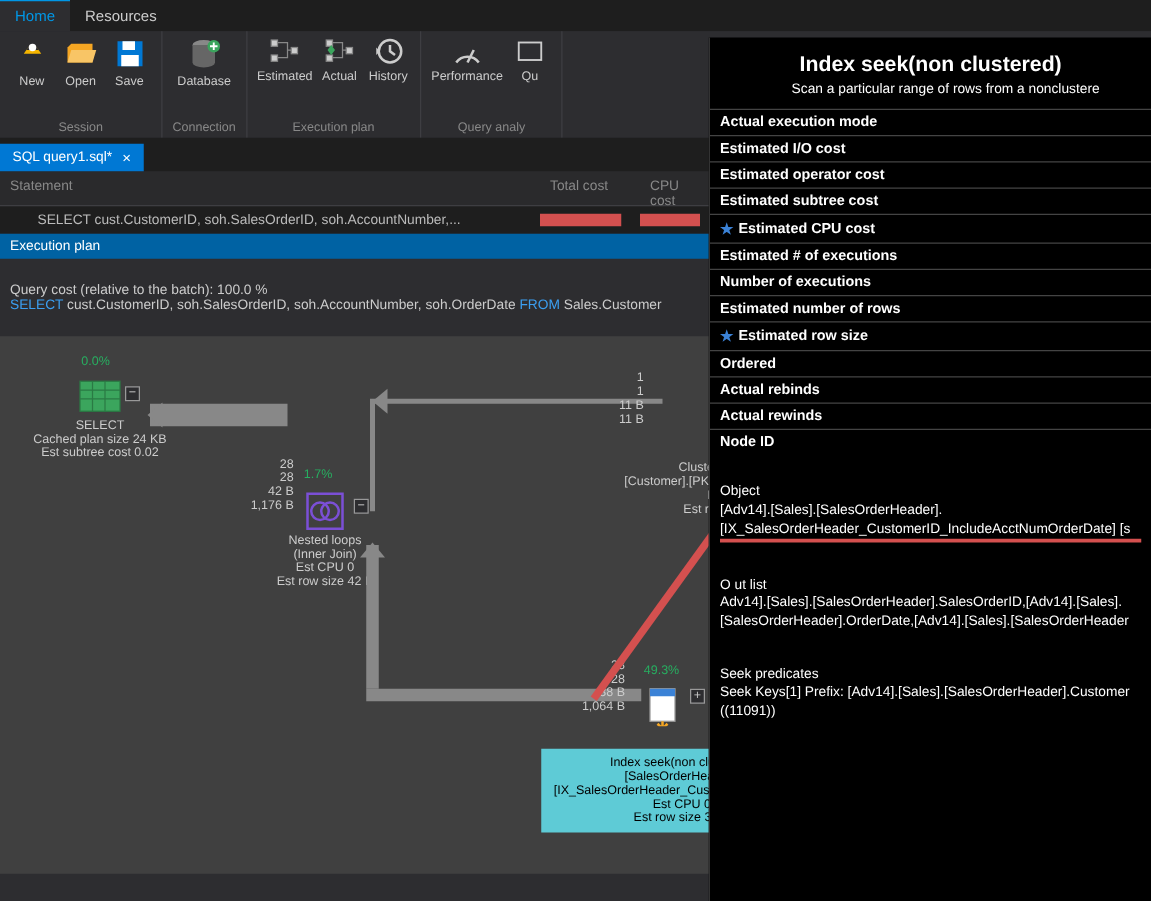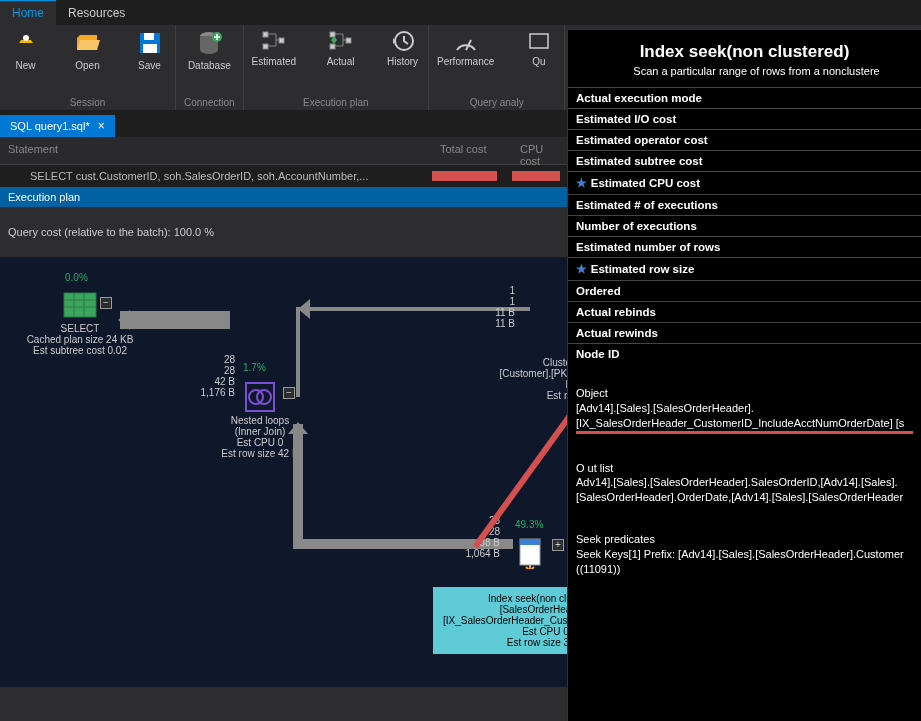--- a/index.html
+++ b/index.html
@@ -3,39 +3,39 @@
 <meta charset="utf-8">
 <style>
 *{margin:0;padding:0;box-sizing:border-box;font-family:'Segoe UI',Tahoma,sans-serif;}
 body{background:#2d2d30;color:#ccc;width:921px;height:721px;overflow:hidden;position:relative;}
 .menubar{background:#1e1e1e;height:25px;display:flex;align-items:center;}
 .menutab{padding:3px 12px;font-size:12px;cursor:pointer;height:100%;display:flex;align-items:center;}
 .menutab.active{background:#2d2d30;color:#0097e6;border-top:1px solid #0097e6;}
 .menutab:not(.active){color:#ccc;}
 .ribbon{background:#2d2d30;height:85px;display:flex;position:relative;}
 .rgrp{display:flex;flex-direction:column;align-items:center;padding:5px 8px 2px 8px;border-right:1px solid #3e3e42;}
-.rgrp-row{display:flex;gap:27px;text-align:right;}
+.rgrp-row{display:flex;gap:4px;text-align:right;}
 .ritem{display:flex;flex-direction:column;align-items:center;font-size:10px;color:#ccc;cursor:pointer;min-width:35px;}
 .ritem svg{margin-bottom:4px;}
 .rgrp-label{font-size:10px;color:#888;margin-top:auto;}
 .tabstrip{background:#1e1e1e;height:27px;display:flex;align-items:end;}
 .doctab{background:#0078d4;color:#fff;padding:4px 10px;font-size:11px;display:flex;align-items:center;gap:8px;margin-top:40px;}
 .doctab .close{cursor:pointer;font-size:12px;}
 .content{background:#1e1e1e;}
 .gridhead{display:flex;background:#2a2a2c;border-bottom:1px solid #3e3e42;height:28px;}
 .gridhead div{padding:6px 8px;font-size:11px;color:#888;}
 .col-stmt{width:432px;}
 .col-tc{width:80px;}
 .col-cc{width:60px;}
 .gridline{display:flex;align-items:center;height:22px;}
 .gridline .stmt{width:432px;padding-left:30px;font-size:11px;color:#bbb;}
 .bar{height:10px;background:#d4504f;}
 .plan-header{background:#0062a3;color:#fff;padding:4px 8px;font-size:11px;}
 .plan-meta{padding:19px 8px;font-size:11px;}
-.canvas{background:#0f172a;height:430px;position:relative;}
+.canvas{background:#404040;height:430px;position:relative;}
 .node{position:absolute;text-align:center;font-size:10px;color:#ccc;}
 .icon-box{width:36px;height:36px;margin:0 auto;display:flex;align-items:center;justify-content:center;}
 .toggle{position:absolute;width:12px;height:12px;background:#2d2d30;border:1px solid #999;font-size:10px;line-height:10px;color:#ccc;cursor:pointer;text-align:center;}
 .toggle.plus::before{content:"+";} .toggle.minus::before{content:"−";}
 .cost{color:#27ae60;font-size:10px;position:absolute;}
 .stat{font-size:10px;color:#ccc;text-align:right;position:absolute;}
 .arrow{position:absolute;background:#888;}
 .arrow.h::before{content:"";position:absolute;left:-12px;top:50%;transform:translateY(-50%);border:10px solid transparent;border-right:12px solid #888;}
 .arrow.v::after{content:"";position:absolute;top:-12px;left:50%;transform:translateX(-50%);border:10px solid transparent;border-bottom:12px solid #888;}
 .tooltip{position:absolute;background:#5ecbd6;color:#000;font-size:10px;padding:6px 10px;text-align:center;width:225px;}
@@ -173,20 +173,21 @@
       </div>
     <div style="width:60px">
         <div class="bar" style="width:48px"></div>
       </div>
   </div>
 </div>
 
 <div class="plan-header">Execution plan</div>
 <div class="plan-meta">
   <div>Query cost (relative to the batch):  100.0 %</div>
+  <div><span class="kw">SELECT</span><span> cust.CustomerID, soh.SalesOrderID, soh.AccountNumber, soh.OrderDate </span><span class="kw">FROM</span><span> Sales.Customer</span></div>
 </div>
 
 <div class="canvas">
 
   <div class="cost" style="left:65px;top:15px">0.0%</div>
   <div class="node" style="left:20px;top:30px;width:120px">
     <div class="icon-box">
         <svg width="36" height="28">
           <rect x="2" y="2" width="32" height="24" fill="#3ba55d" stroke="#2a7a44"></rect>
           <line x1="2" y1="9" x2="34" y2="9" stroke="#2a7a44"></line>

